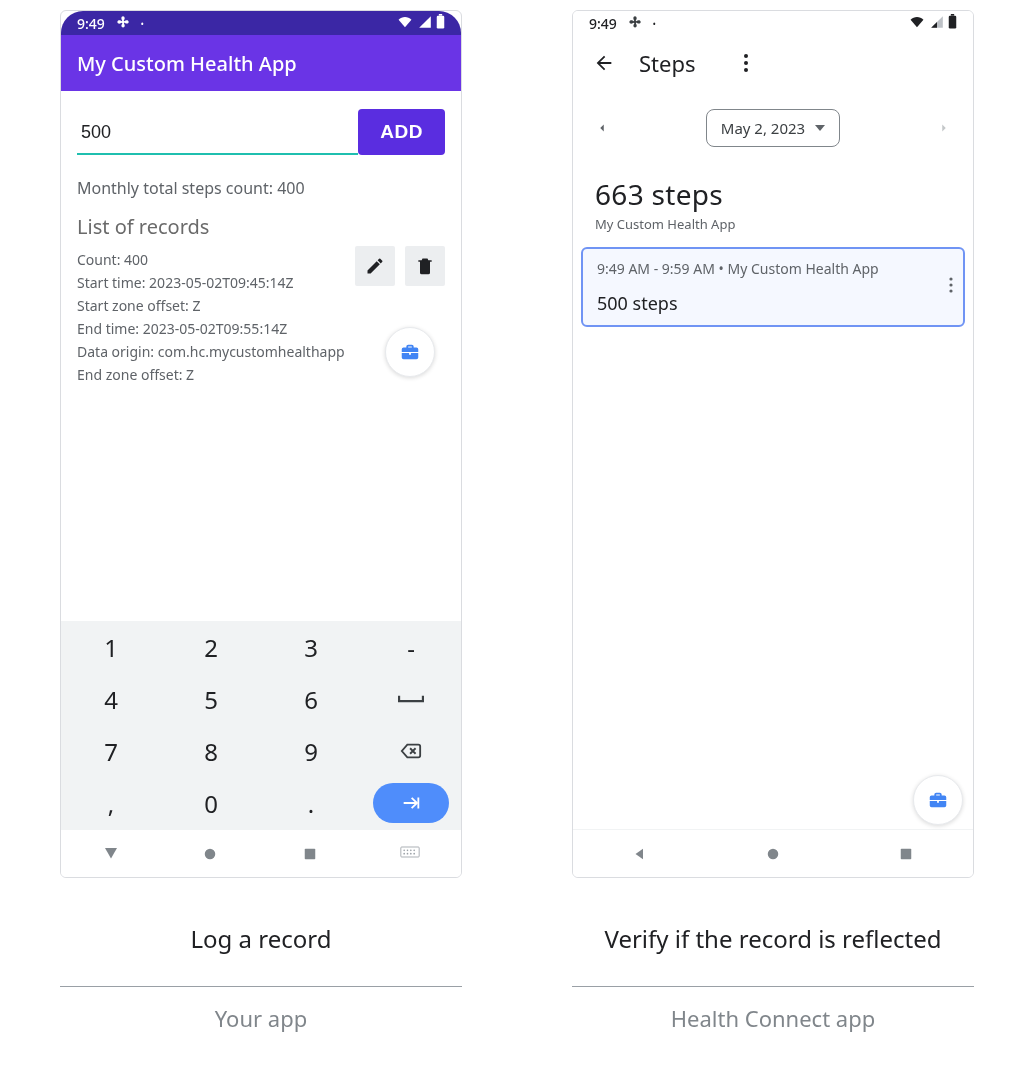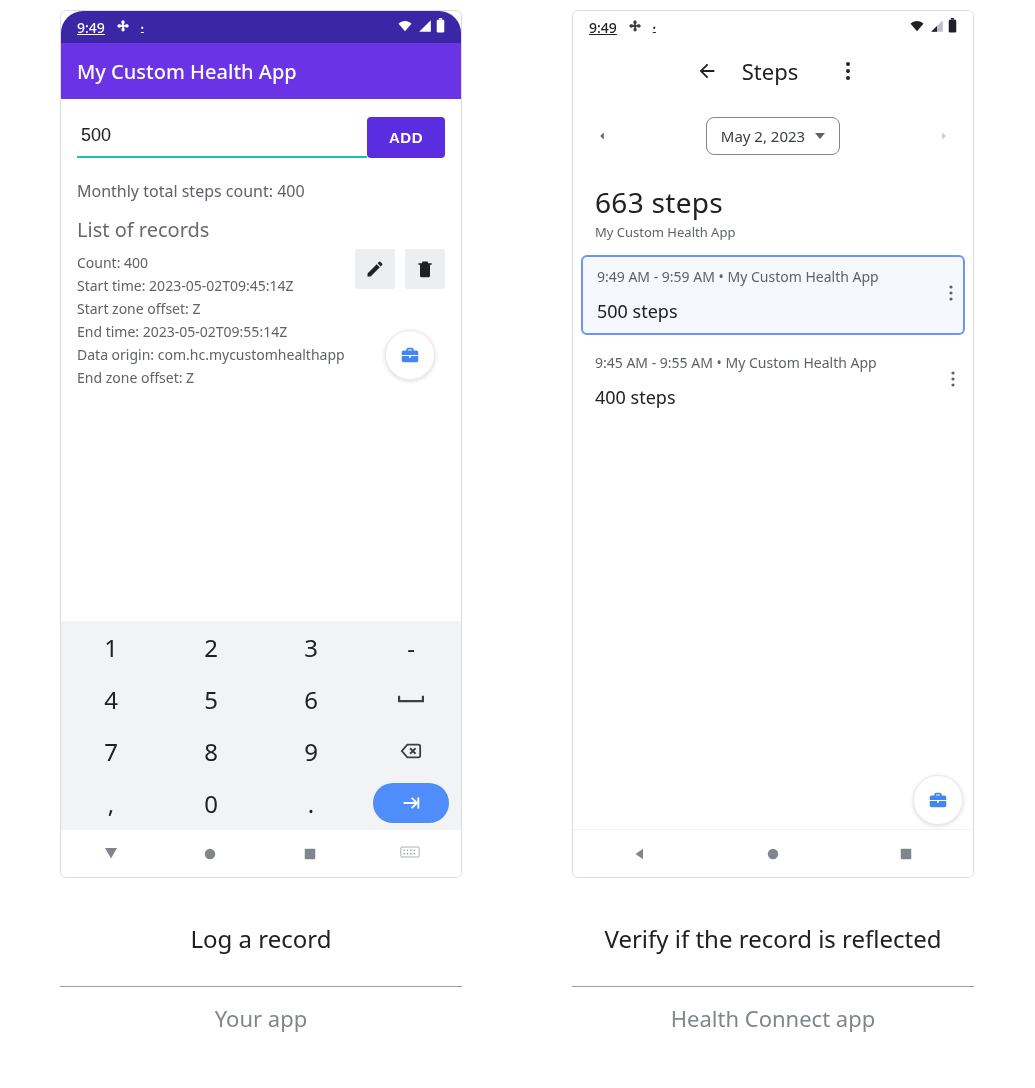--- a/index.html
+++ b/index.html
@@ -34,24 +34,24 @@
     border-radius: 6px;
     overflow: hidden;
     display: flex;
     flex-direction: column;
     background: #fff;
     position: relative;
   }
 
   
   .statusbar {
-    height: 32px;
+    height: 24px;
     display: flex; align-items: center; justify-content: space-between;
     padding: 0 16px;
-    font-size: 14px; font-weight: 500; text-decoration: underline;
+    font-size: 14px; font-weight: 500;
   }
   .statusbar.dark { background: var(--purple-dark); color: #fff; border-top-left-radius: 22px; border-top-right-radius: 22px;}
   .statusbar.light { background: #fff; color: #202124; }
   .sb-left { display: flex; align-items: center; gap: 10px; }
   .sb-right { display: flex; align-items: center; gap: 4px; }
   .dot { font-size: 8px; }
   .fan-icon svg { width: 16px; height: 16px; display:block; }
 
   
   .appbar {
@@ -75,21 +75,21 @@
     color: #202124;
     outline: none;
     font-weight: 400;
   }
   .add-btn {
     background: #5a2de0;
     color: #fff;
     border: none;
     border-radius: 4px;
     padding: 12px 22px;
-    font-size: 15px;
+    font-size: 19px;
     font-weight: 600;
     letter-spacing: 0.5px;
     cursor: pointer;
   }
   .monthly { font-size: 16px; color: #5f6368; margin: 4px 0 14px; }
   .list-hdr { font-size: 20px; color: #6a6a6a; margin-bottom: 8px; }
   .record-block { font-size: 14px; color: #5f6368; line-height: 1.65; position: relative; }
   .record-actions { position: absolute; right: 0; top: -2px; display: flex; gap: 10px; }
   .icon-btn {
     width: 40px; height: 40px;
@@ -141,21 +141,21 @@
     display: flex; align-items: center; justify-content: space-around;
     border-top: 1px solid #f1f3f4;
   }
   .nav-icon svg { width: 18px; height: 18px; fill: #80868b; display:block;}
   .kbd-toggle { font-size: 12px; color:#80868b; letter-spacing:1px;}
   .kbd-toggle svg{width:20px;height:14px;fill:#9aa0a6;}
 
   
   .hc-top {
     height: 56px;
-    display: flex; align-items: center; justify-content: center;
+    display: flex; align-items: center; justify-content: flex-start;
     padding: 0 20px;
     gap: 48px;
   }
   .hc-left { display:flex; align-items:center; gap: 24px; }
   .hc-title { font-size: 22px; font-weight: 400; }
   .back-icon svg, .more-icon svg { width: 22px; height: 22px; fill:#202124; display:block;}
   .more-icon svg { width:4px; height:18px; }
 
   .date-row {
     display: flex; align-items: center; justify-content: space-between;
@@ -420,31 +420,20 @@
           <div class="entry-val">500 steps</div>
           <span class="entry-more">
             <svg viewBox="0 0 4 16">
                 <circle cx="2" cy="2" r="1.6"></circle>
                 <circle cx="2" cy="8" r="1.6"></circle>
                 <circle cx="2" cy="14" r="1.6"></circle>
               </svg>
           </span>
         </div>
 
-        <div class="entry">
-          <div class="entry-meta">9:45 AM - 9:55 AM • My Custom Health App</div>
-          <div class="entry-val">400 steps</div>
-          <span class="entry-more">
-            <svg viewBox="0 0 4 16">
-                <circle cx="2" cy="2" r="1.6"></circle>
-                <circle cx="2" cy="8" r="1.6"></circle>
-                <circle cx="2" cy="14" r="1.6"></circle>
-              </svg>
-          </span>
-        </div>
 
         <button class="fab" style="bottom:4px">
           <svg viewBox="0 0 24 24">
               <path d="M10 4h4a2 2 0 0 1 2 2v1h3a2 2 0 0 1 2 2v3H3V9a2 2 0 0 1 2-2h3V6a2 2 0 0 1 2-2zm0 3h4V6h-4v1zM3 13h8v2h2v-2h8v5a2 2 0 0 1-2 2H5a2 2 0 0 1-2-2v-5z"></path>
             </svg>
         </button>
       </div>
 
       <div class="navbar">
         <span class="nav-icon">

